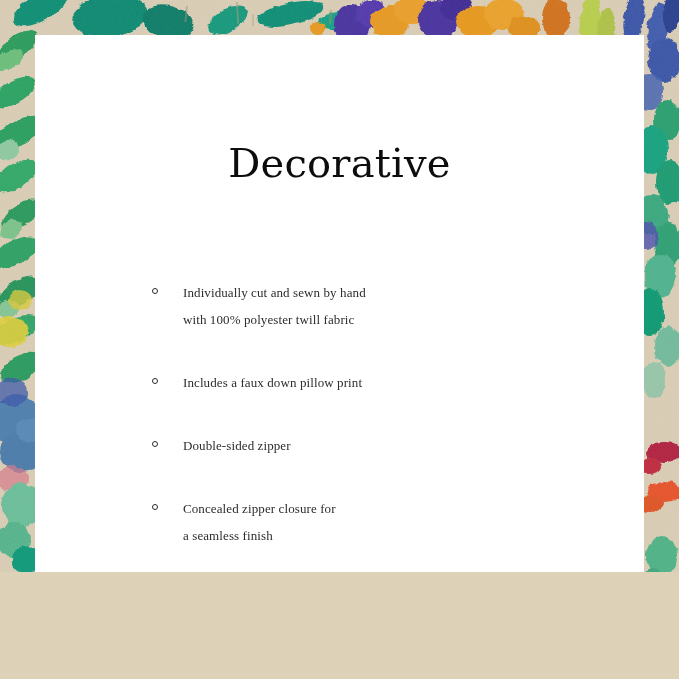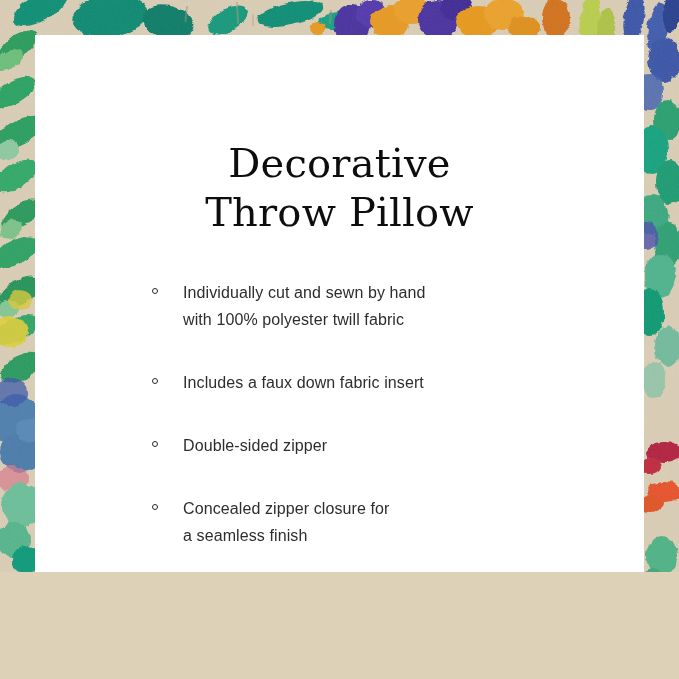--- a/index.html
+++ b/index.html
@@ -83,23 +83,23 @@
     left: 5px;
     top: 9px;
     width: 6px;
     height: 6px;
     border: 1.3px solid #2b2b2b;
     border-radius: 50%;
     box-sizing: border-box;
   }
   .feature-text {
     display: block;
-    font-family: Liberation Sans, sans-serif;
+    font-family: Liberation Serif, serif;
     font-weight: 400;
-    font-size: 16px;
+    font-size: 13px;
     line-height: 27px;
     color: #2d2d2d;
     letter-spacing: 0.1px;
     white-space: pre-line;
   }
 </style>
 </head>
 <body>
 
 <div id="stage">
@@ -254,32 +254,31 @@
       <ellipse cx="524" cy="672" rx="16" ry="9" fill="#b72a3e"></ellipse>
     </g>
 
     <rect x="0" y="0" width="679" height="679" filter="url(#canvasTex)" opacity="0.5"></rect>
   </svg>
 
   <div id="info-card">
 
     <div class="title-block">
       <div class="title-line">Decorative</div>
-      <div class="title-line">Throw Pillow</div>
     </div>
 
     <ul class="feature-list">
       <li class="feature-item">
         <span class="bullet-ring"></span>
         <span class="feature-text">Individually cut and sewn by hand
 with 100% polyester twill fabric</span>
       </li>
       <li class="feature-item">
         <span class="bullet-ring"></span>
-        <span class="feature-text">Includes a faux down fabric insert</span>
+        <span class="feature-text">Includes a faux down pillow print</span>
       </li>
       <li class="feature-item">
         <span class="bullet-ring"></span>
         <span class="feature-text">Double-sided zipper</span>
       </li>
       <li class="feature-item">
         <span class="bullet-ring"></span>
         <span class="feature-text">Concealed zipper closure for
 a seamless finish</span>
       </li>

